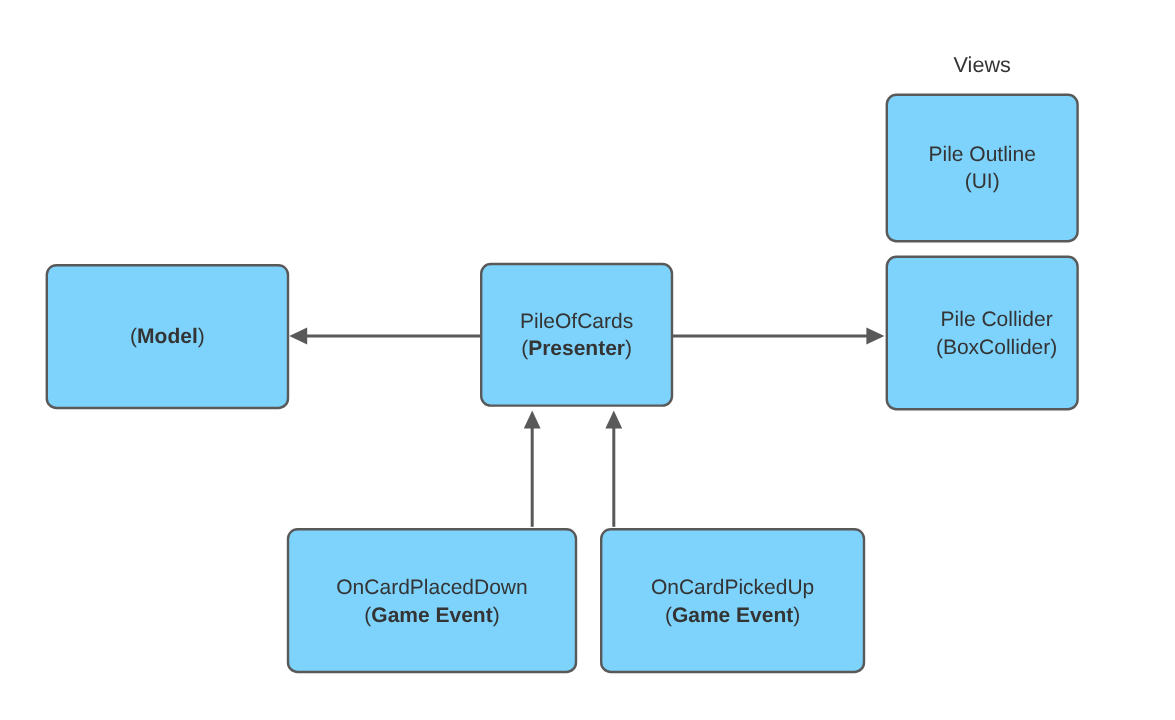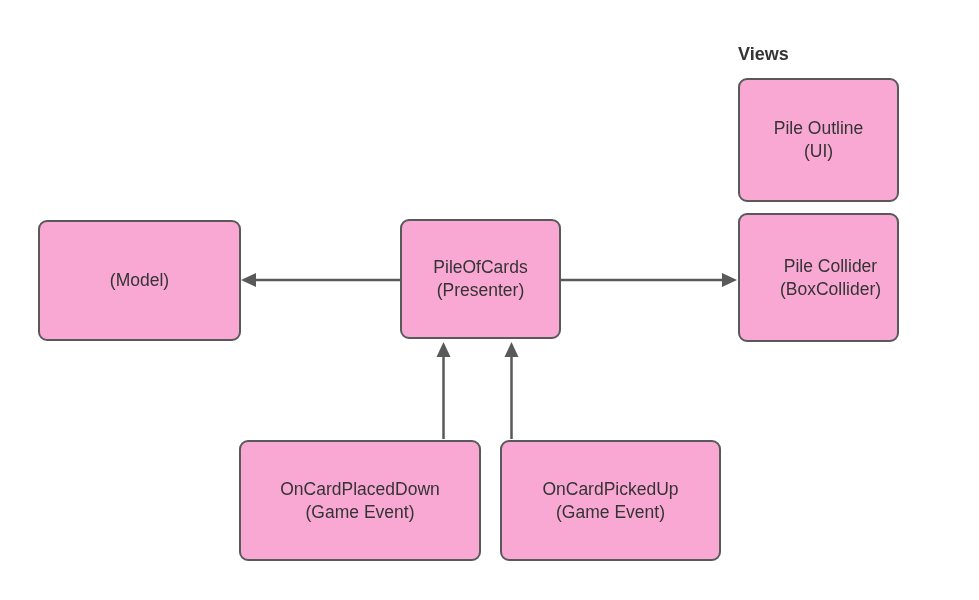--- a/index.html
+++ b/index.html
@@ -22,31 +22,32 @@
     width: 979px; height: 600px;
   }
   .node {
     position: absolute;
     display: flex;
     flex-direction: column;
     align-items: center;
     justify-content: center;
     border: 2.5px solid var(--border);
     border-radius: 9px;
-    background: #f9a8d4;
+    background: #7dd3fc;
     text-align: center;
     font-size: 17.5px;
     line-height: 23px;
     color: var(--text);
   }
-  .b { font-weight: 400; }
+  .b { font-weight: 700; }
   .group-label {
     position: absolute;
+    text-align: center;
     font-size: 18px;
-    font-weight: 700;
+    font-weight: 400;
     color: var(--text);
   }
   svg.arrows {
     position: absolute;
     left: 0; top: 0;
     width: 979px; height: 600px;
     pointer-events: none;
   }
   .arrow-line { stroke: var(--arrow); stroke-width: 2.5; }
   .arrow-head { fill: var(--arrow); stroke: none; }

